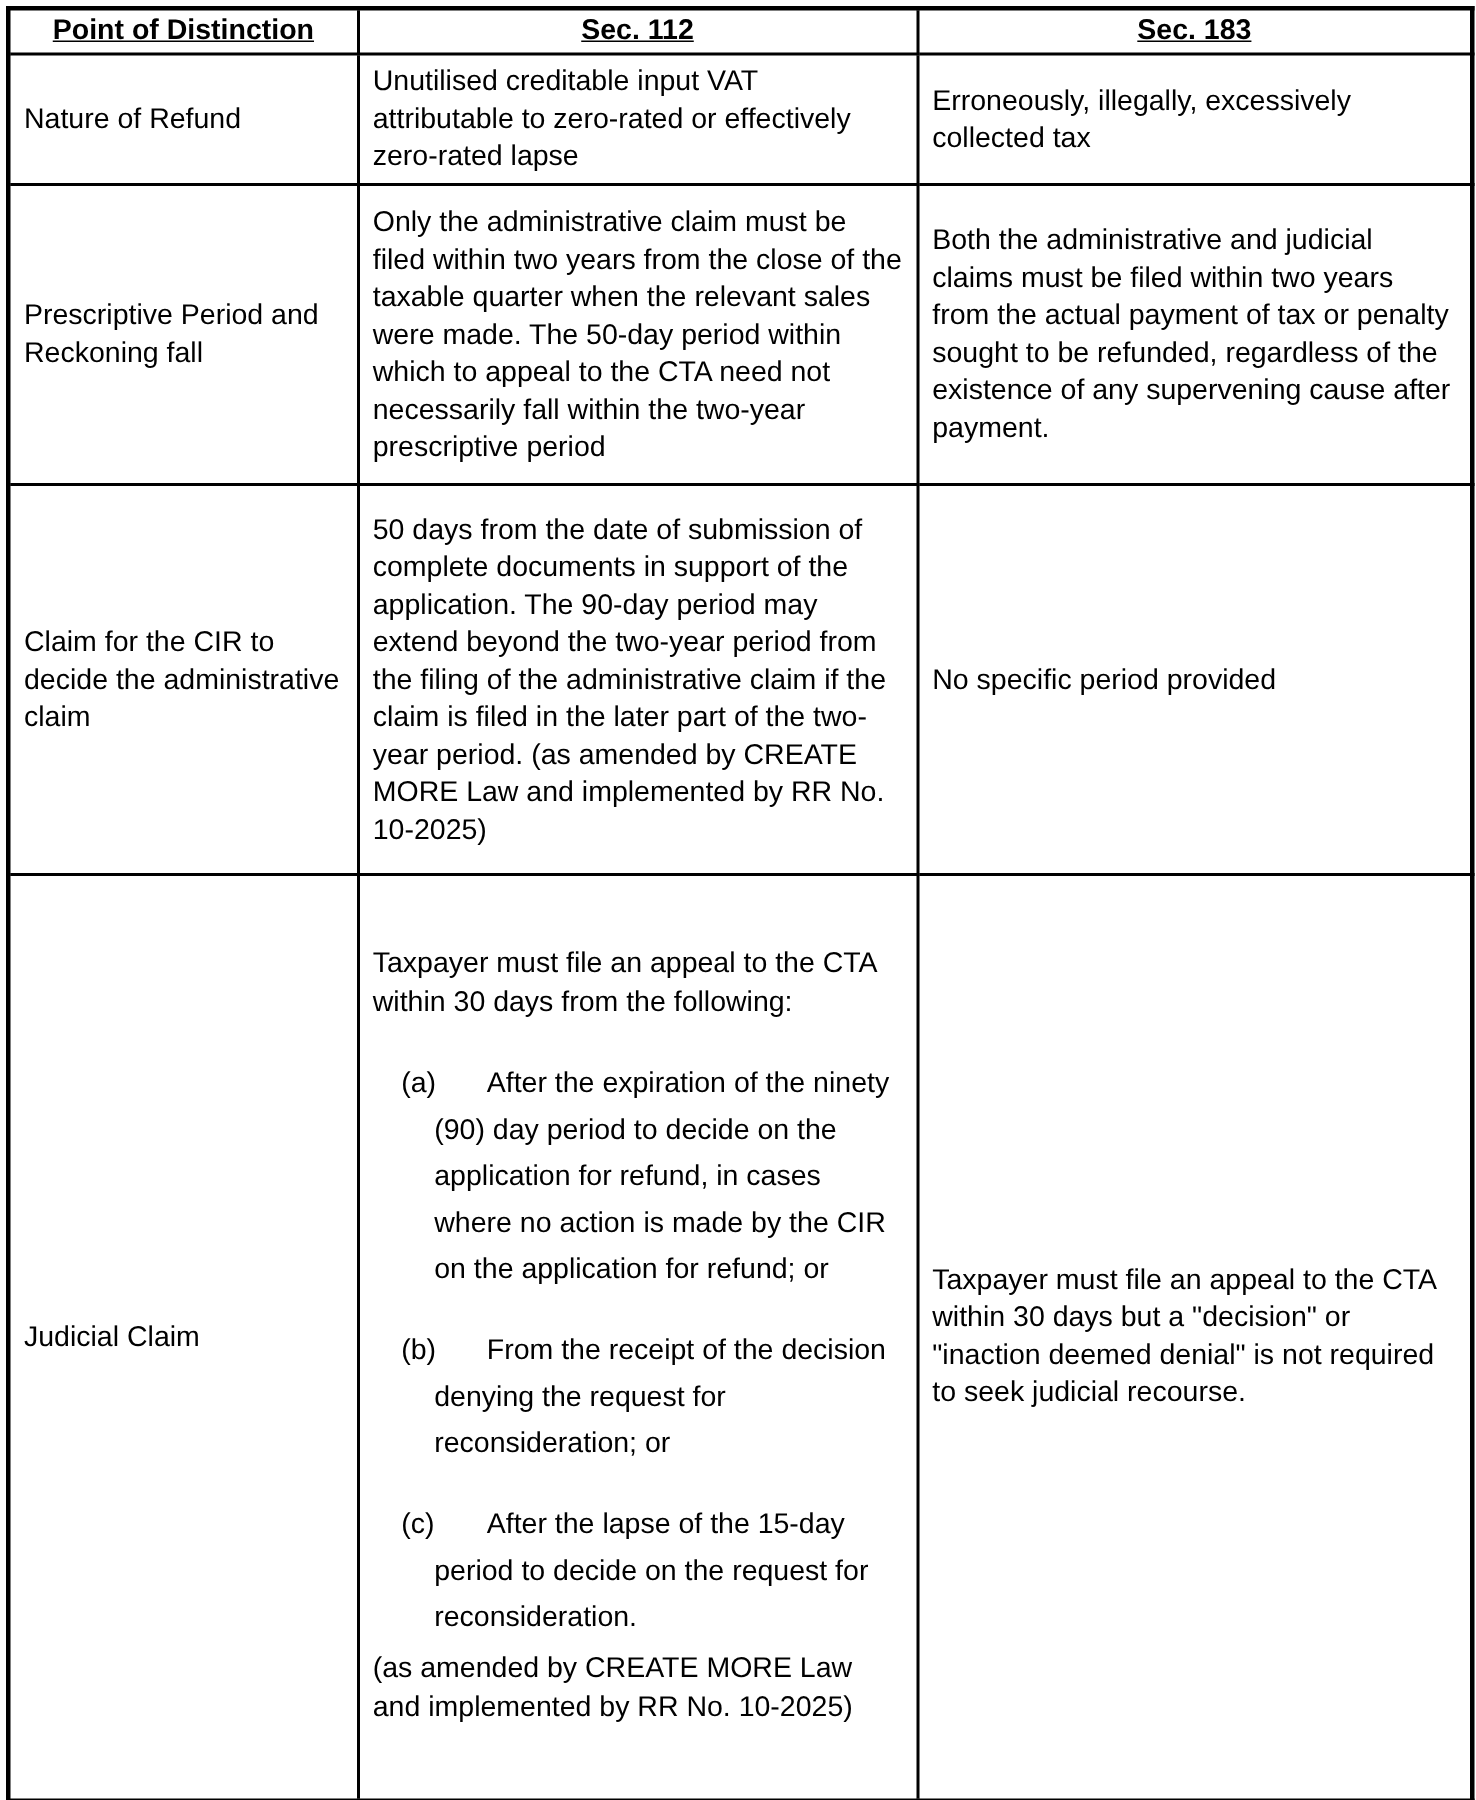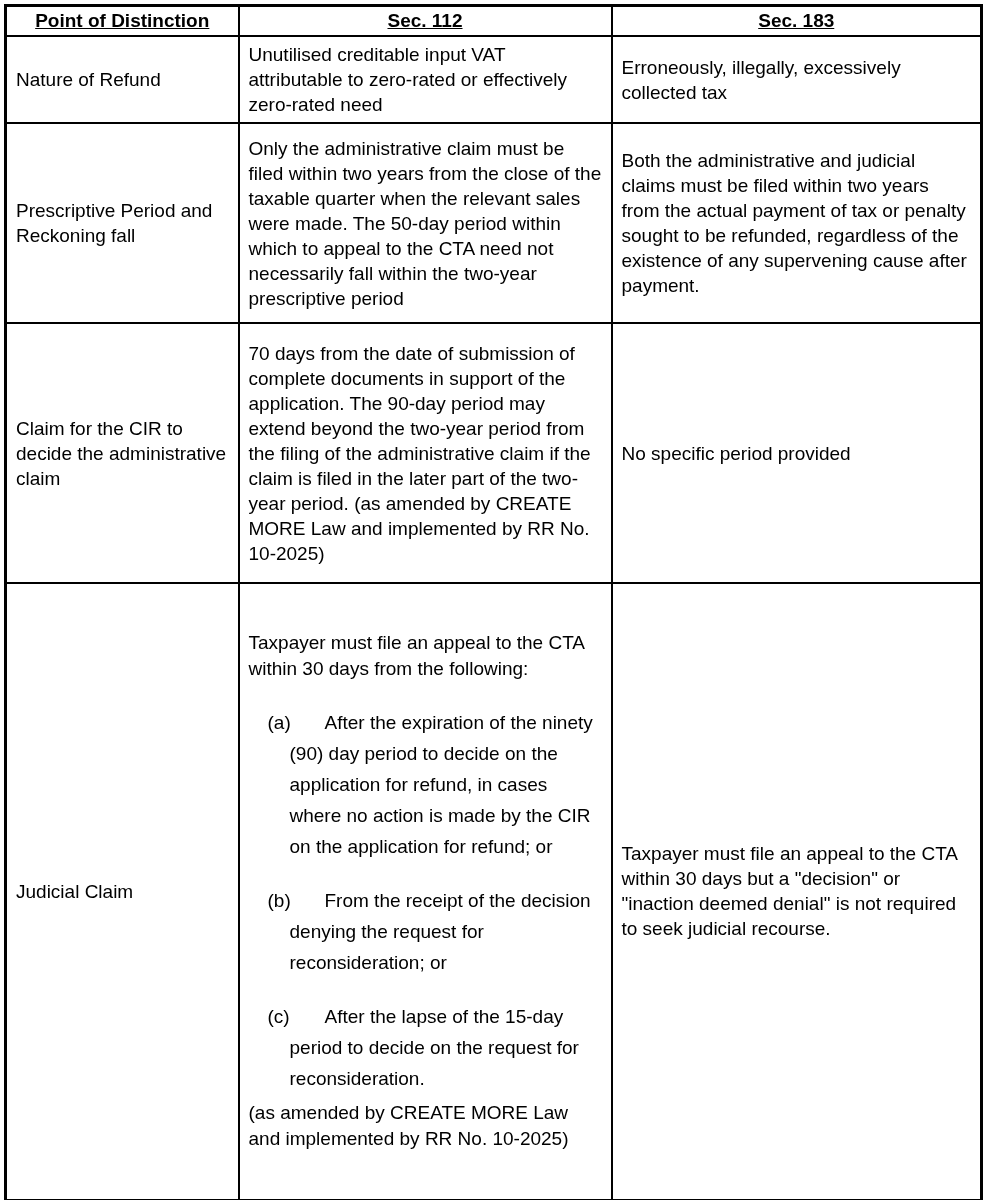--- a/index.html
+++ b/index.html
@@ -85,33 +85,33 @@
     </colgroup>
     <tbody>
         <tr>
       <th>Point of Distinction</th>
       <th>Sec. 112</th>
       <th>Sec. 183</th>
     </tr>
 
     <tr class="r-nature">
       <td>Nature of Refund</td>
-      <td>Unutilised creditable input VAT attributable to zero-rated or effectively zero-rated need</td>
+      <td>Unutilised creditable input VAT attributable to zero-rated or effectively zero-rated lapse</td>
       <td>Erroneously, illegally, excessively collected tax</td>
     </tr>
 
     <tr class="r-prescriptive">
       <td>Prescriptive Period and Reckoning fall</td>
       <td>Only the administrative claim must be filed within two years from the close of the taxable quarter when the relevant sales were made. The 50-day period within which to appeal to the CTA need not necessarily fall within the two-year prescriptive period</td>
       <td>Both the administrative and judicial claims must be filed within two years from the actual payment of tax or penalty sought to be refunded, regardless of the existence of any supervening cause after payment.</td>
     </tr>
 
     <tr class="r-cir">
       <td>Claim for the CIR to decide the administrative claim</td>
-      <td><span>70 days from the date of submission of complete documents in support of the application. The 90-day period may extend beyond the two-year period from the filing of the administrative claim if the claim is filed in the later part of the two-year period. </span><span class="amend">(as amended by CREATE MORE Law and implemented by RR No. 10-2025)</span></td>
+      <td><span>50 days from the date of submission of complete documents in support of the application. The 90-day period may extend beyond the two-year period from the filing of the administrative claim if the claim is filed in the later part of the two-year period. </span><span class="amend">(as amended by CREATE MORE Law and implemented by RR No. 10-2025)</span></td>
       <td>No specific period provided</td>
     </tr>
 
     <tr class="r-judicial">
       <td>Judicial Claim</td>
       <td>
         <div class="intro">Taxpayer must file an appeal to the CTA within 30 days from the following:</div>
         <div class="list">
           <div class="list-item"><span class="marker">(a)</span><span>After the expiration of the ninety (90) day period to decide on the application for refund, in cases where no action is made by the CIR on the application for refund; or</span></div>
           <div class="list-item"><span class="marker">(b)</span><span>From the receipt of the decision denying the request for reconsideration; or</span></div>

